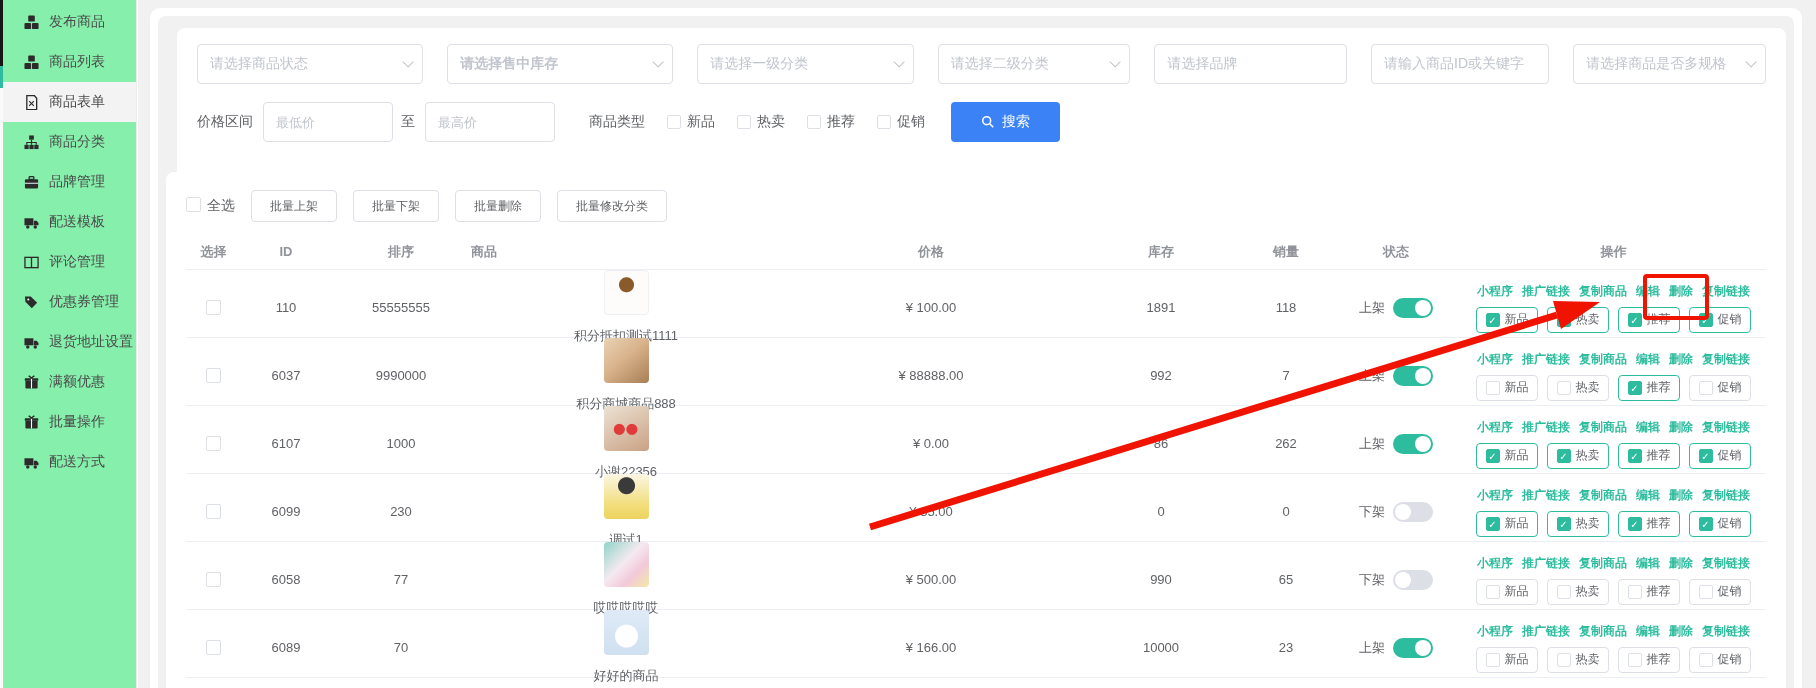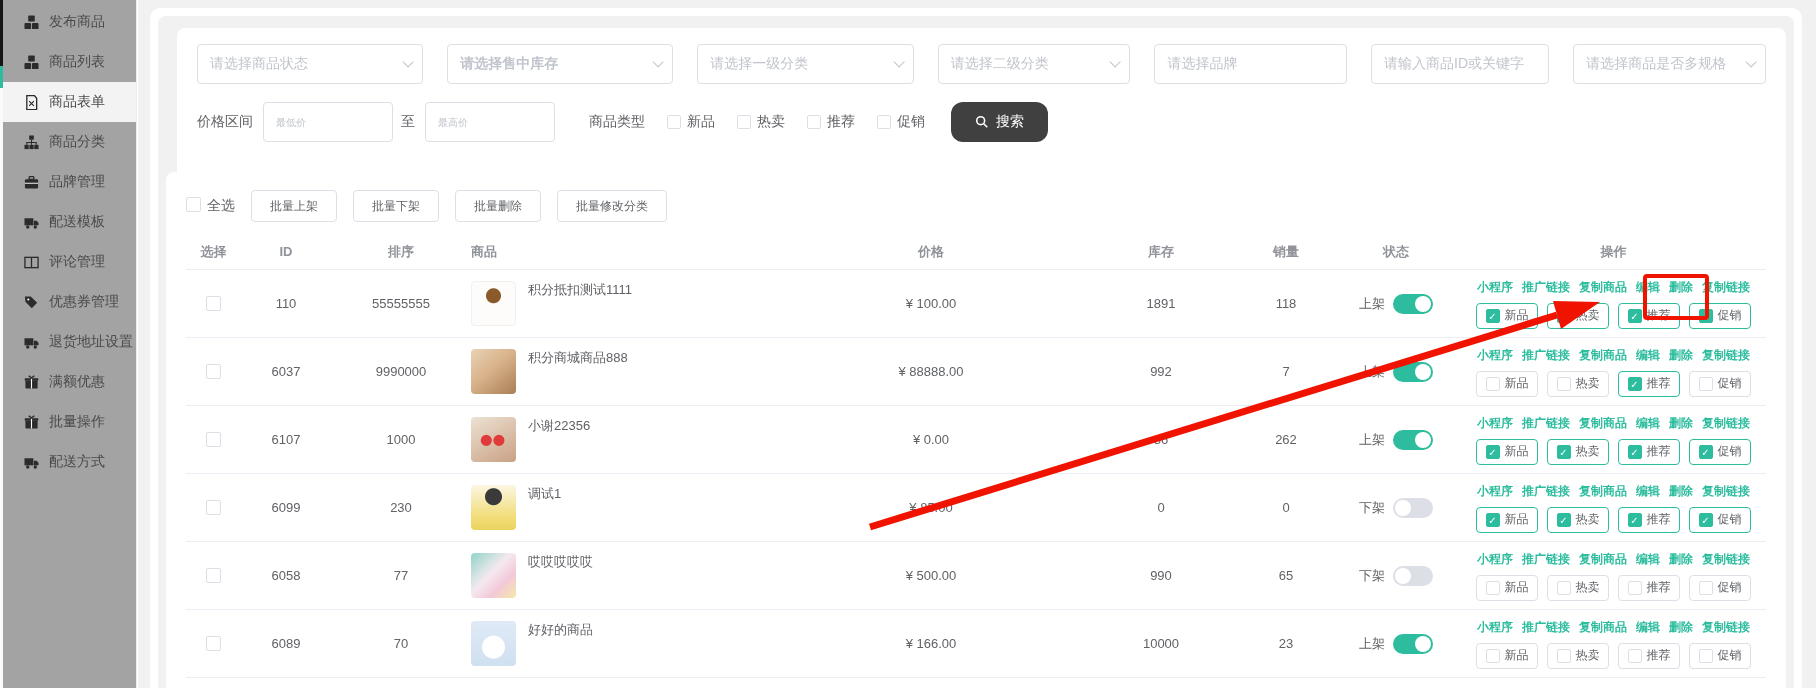--- a/index.html
+++ b/index.html
@@ -6,21 +6,21 @@
   html,body { width:1816px; height:688px; overflow:hidden;
     font-family:"Liberation Sans","DejaVu Sans",sans-serif; background:#fff; }
   body { position:relative; }
 
   
   .scroll-strip { position:absolute; left:0; top:0; width:3px; height:688px; background:#fafafa; z-index:6; }
   .scroll-strip .seg-black { position:absolute; left:0; top:0; width:3px; height:66px; background:#161616; }
   .scroll-strip .seg-teal  { position:absolute; left:0; top:66px; width:3px; height:22px; background:#2dbd9e; }
 
   
-  .sidebar { position:absolute; left:0; top:0; width:137px; height:688px; background:#a3a3a3;
+  .sidebar { position:absolute; left:0; top:0; width:137px; height:688px; background:#86efac;
     border-right:1px solid #ececec; padding-top:2px; z-index:2; }
   .side-item { height:40px; display:flex; align-items:center; gap:10px; padding-left:24px;
     font-size:14px; color:#4a4a4a; cursor:pointer; white-space:nowrap; }
   .side-item.active { background:#f3f3f4; }
   .side-item .s-icon { width:15px; height:15px; flex:none; color:#2b2b2b; display:inline-flex; }
   .side-item svg { width:15px; height:15px; fill:currentColor; }
 
   
   .main { position:absolute; left:138px; top:0; width:1678px; height:688px; background:#f1f1f2; }
   .panel { position:absolute; left:12px; top:8px; right:14px; height:700px; background:#fff;
@@ -36,50 +36,50 @@
   .f-row1 { display:flex; gap:24px; }
   .control { height:40px; border:1px solid #dcdfe6; border-radius:4px; background:#fff;
     display:flex; align-items:center; padding:0 12px; font-size:14px; color:#c0c4cc; }
   .control .chev { margin-left:auto; width:8px; height:8px; border-right:1.5px solid #c0c4cc;
     border-bottom:1.5px solid #c0c4cc; transform:rotate(45deg) translateY(-3px); }
 
   
   .f-row2 { display:flex; align-items:center; margin-top:18px; }
   .f-label { font-size:14px; color:#606266; white-space:nowrap; }
   .price-input { width:130px; height:40px; border:1px solid #dcdfe6; border-radius:4px;
-    padding:0 12px; font-size:10px; color:#606266; margin-left:10px; outline:none; }
+    padding:0 12px; font-size:13px; color:#606266; margin-left:10px; outline:none; }
   .price-input::placeholder { color:#c0c4cc; }
   .to-label { margin-left:8px; }
   .type-label { margin-left:34px; }
   .cbx-wrap { display:flex; align-items:center; gap:6px; margin-left:22px; cursor:pointer; }
   .cbx { width:14px; height:14px; border:1px solid #dcdfe6; border-radius:2px; background:#fff; flex:none; }
   .cbx-label { font-size:14px; color:#606266; }
-  .search-btn { margin-left:26px; height:40px; padding:0 24px; background:#404040; color:#fff;
-    border:none; border-radius:12px; font-size:14px; display:flex; align-items:center; gap:7px; cursor:pointer; }
+  .search-btn { margin-left:26px; height:40px; padding:0 30px; background:#3b82f6; color:#fff;
+    border:none; border-radius:4px; font-size:14px; display:flex; align-items:center; gap:7px; cursor:pointer; }
   .search-btn svg { width:14px; height:14px; }
 
   
   .batch-bar { display:flex; align-items:center; gap:16px; margin-top:4px; }
   .select-all { display:flex; align-items:flex-start; gap:6px; }
   .sel-cbx { width:15px; height:15px; border:1px solid #dcdfe6; border-radius:2px; background:#fff; }
   .sel-label { font-size:14px; color:#606266; }
   .batch-btn { height:32px; padding:0 18px; border:1px solid #dcdfe6; background:#fff; color:#606266;
     font-size:12px; border-radius:4px; cursor:pointer; }
 
   
   .grid { display:grid; grid-template-columns:55px 90px 140px 310px 300px 160px 90px 130px 1fr;
     align-items:center; }
   .thead { margin-top:12px; height:36px; border-bottom:1px solid #ebeef5; color:#909399; font-size:13px; }
   .thead > div { text-align:center;font-weight:bold; }
   .thead > div.col-3 { text-align:left; }
   .trow { height:68px; border-bottom:1px solid #ebeef5; font-size:13px; color:#606266; }
   .trow > div { text-align:center; }
   .c-check { display:flex; justify-content:center; }
   .row-cbx { width:15px; height:15px; border:1px solid #dcdfe6; border-radius:2px; background:#fff; }
-  .c-prod { display:flex; align-items:flex-start; gap:12px; text-align:left; }
+  .c-prod { display:flex; align-items:center; gap:12px; text-align:left;flex-direction:column; }
   .thumb { width:45px; height:45px; border-radius:4px; flex:none; }
   .thumb-1 { background:radial-gradient(circle at 50% 32%, #8a5a2b 0 7px, #fdfcfa 8px); border:1px solid #f0f0f0; }
   .thumb-2 { background:linear-gradient(140deg,#e9d3b4 0%,#d9b38c 45%,#a87e55 100%); }
   .thumb-3 { background:radial-gradient(circle at 34% 52%, #e03a3a 0 5px, transparent 6px),
              radial-gradient(circle at 62% 52%, #e03a3a 0 5px, transparent 6px),
              linear-gradient(150deg,#ece2d3,#c9a184); }
   .thumb-4 { background:radial-gradient(circle at 50% 26%, #3a3a3a 0 8px, transparent 9px),
              linear-gradient(180deg,#fbf6e3 0%,#f2dd7a 70%,#ecd35f 100%); }
   .thumb-5 { background:linear-gradient(135deg,#8fd4c8 0%,#f5e9f0 45%,#f2c9d8 70%,#f5e8a8 100%); }
   .thumb-6 { background:radial-gradient(circle at 50% 58%, #ffffff 0 11px, transparent 12px),

